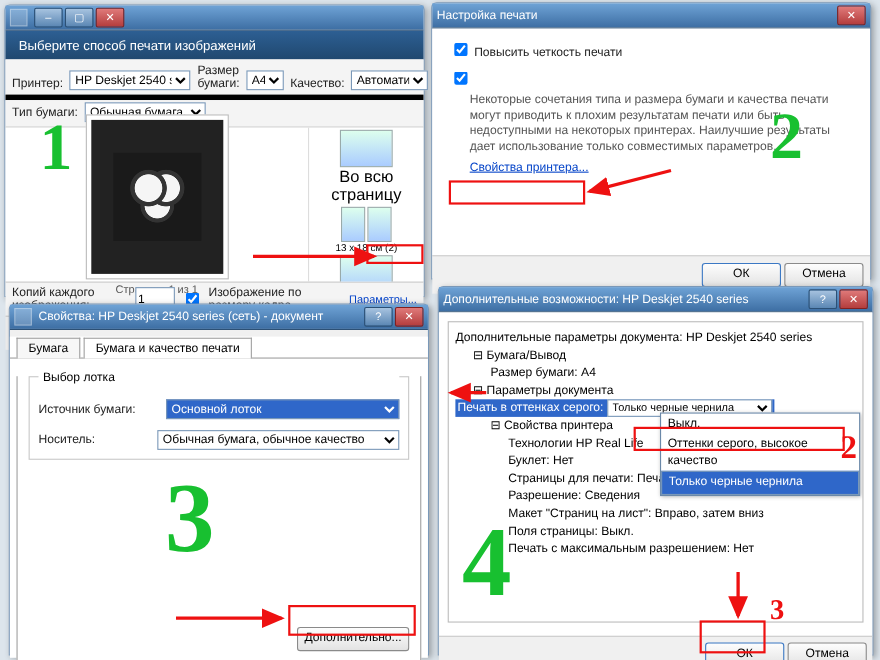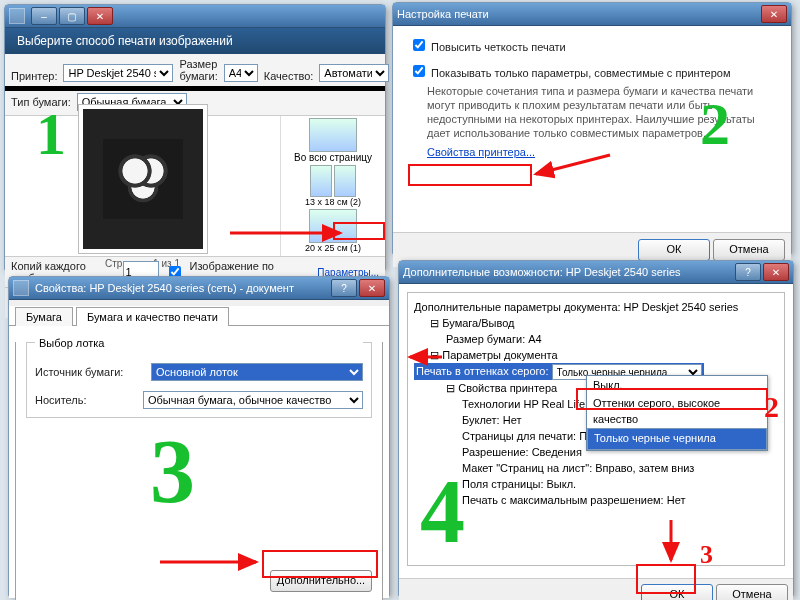--- a/index.html
+++ b/index.html
@@ -71,21 +71,21 @@
       <div style="border:1px solid #bbb;padding:4px;background:#fff;">
         <div class="photo">
               <div class="flower"></div>
             </div>
       </div>
       <div style="font-size:10px;color:#555">Страница 1 из 1</div>
     </div>
     <div style="width:100px;border-left:1px solid #ddd;overflow:hidden;padding:2px;display:flex;flex-direction:column;gap:2px;">
       <div style="text-align:center;">
         <div class="thumb" style="width:46px;height:32px;margin:0 auto;"></div>
-        <div style="font-size:10px">Во всю страницу</div>
+        <div style="font-size:15px">Во всю страницу</div>
       </div>
       <div style="text-align:center;">
         <div style="width:46px;height:32px;margin:0 auto;display:flex;gap:2px;">
               <div class="thumb" style="flex:1"></div>
               <div class="thumb" style="flex:1"></div>
             </div>
         <div style="font-size:9px">13 x 18 см (2)</div>
       </div>
       <div style="text-align:center;">
         <div class="thumb" style="width:46px;height:32px;margin:0 auto;"></div>
@@ -119,21 +119,21 @@
 
 <div class="win" style="left:392px;top:2px;width:398px;height:250px;">
   <div class="titlebar">
     <div class="ttxt">Настройка печати</div>
     <div class="wbtns">
           <div class="wbtn close">✕</div>
         </div>
   </div>
   <div class="body" style="padding:10px 16px;height:186px;">
     <div><input type="checkbox" class="chk" checked="" style=""> <span class="lbl">Повысить четкость печати</span></div>
-    <div style="margin-top:8px;"><input type="checkbox" class="chk" checked="" style=""> <span class="lbl">Показывать только параметры, совместимые с принтером</span></div>
+    <div style="margin-top:8px;"><input type="checkbox" class="chk" checked="" style=""> </div>
     <div class="lbl" style="margin:4px 0 0 18px;color:#555;line-height:14px;">Некоторые сочетания типа и размера бумаги и качества печати могут приводить к плохим результатам печати или быть недоступными на некоторых принтерах. Наилучшие результаты дает использование только совместимых параметров.</div>
     <div style="margin:6px 0 0 18px;"><span class="link">Свойства принтера...</span></div>
   </div>
   <div style="background:#f0f0f0;border-top:1px solid #ccc;padding:6px;text-align:right;">
     <span class="btn" style="border-color:#3b78c4">ОК</span>
     <span class="btn">Отмена</span>
   </div>
 </div>
 <div class="redbox" style="left:408px;top:164px;width:120px;height:18px;"></div>
 <svg class="annArrow" style="left:530px;top:150px;" width="90" height="40">
@@ -200,21 +200,21 @@
       <div class="row ind2">⊟ <span>Свойства принтера</span></div>
       <div class="row ind3">Технологии HP Real Life</div>
       <div class="row ind3">Буклет: Нет</div>
       <div class="row ind3">Страницы для печати: Печатать все страницы</div>
       <div class="row ind3">Разрешение: Сведения</div>
       <div class="row ind3">Макет "Страниц на лист": Вправо, затем вниз</div>
       <div class="row ind3">Поля страницы: Выкл.</div>
       <div class="row ind3">Печать с максимальным разрешением: Нет</div>
 
       
-      <div class="dd" style="left:178px;top:82px;width:180px;">
+      <div class="dd" style="left:192px;top:82px;width:180px;">
         <div class="opt">Выкл.</div>
         <div class="opt">Оттенки серого, высокое качество</div>
         <div class="opt sel">Только черные чернила</div>
       </div>
     </div>
   </div>
   <div style="background:#f0f0f0;border-top:1px solid #ccc;padding:5px;text-align:right;">
     <span class="btn" style="border-color:#3b78c4">ОК</span>
     <span class="btn">Отмена</span>
   </div>

